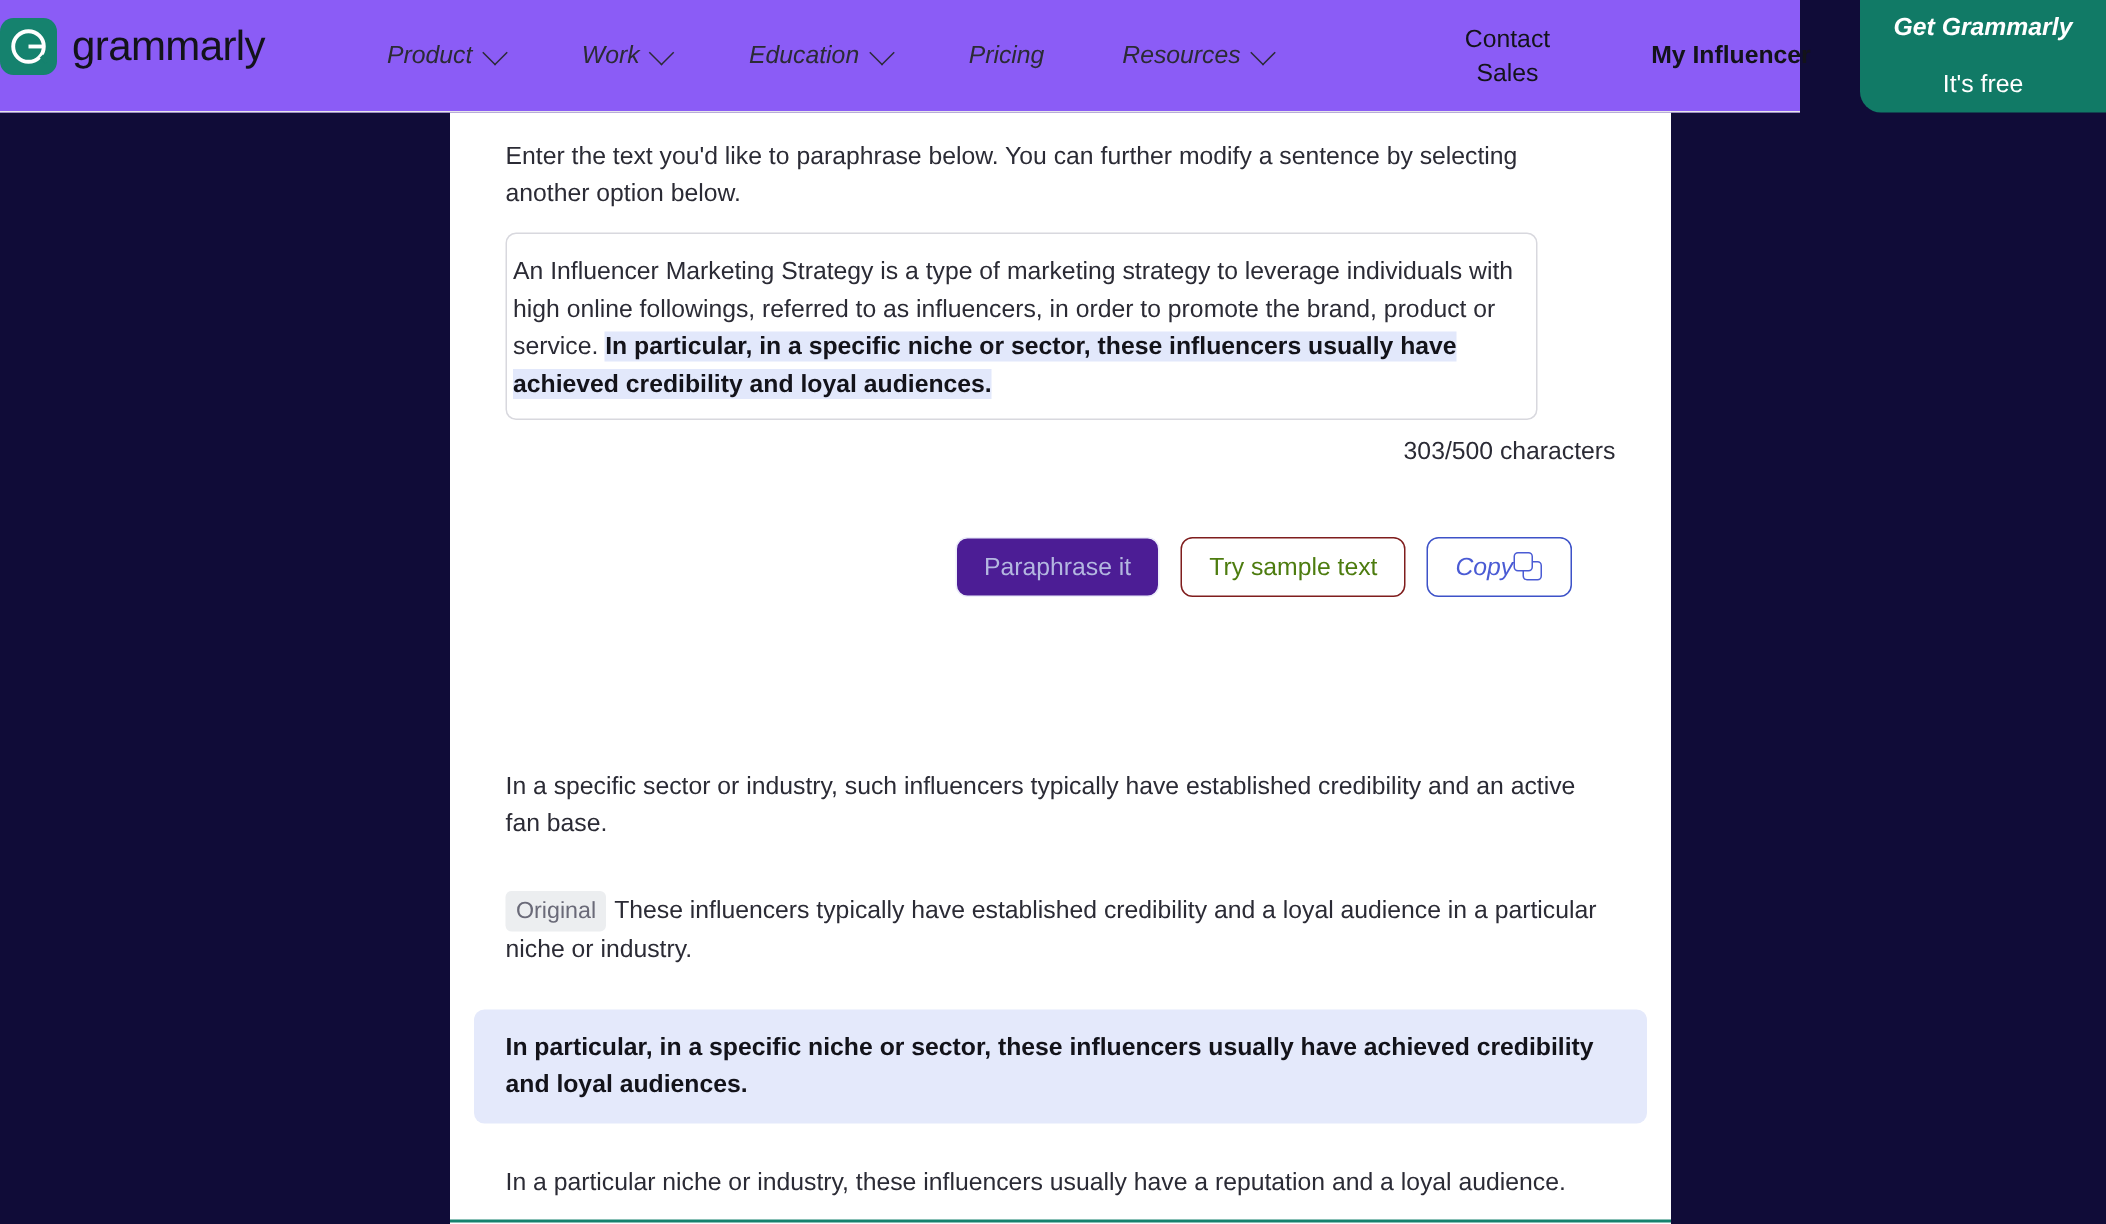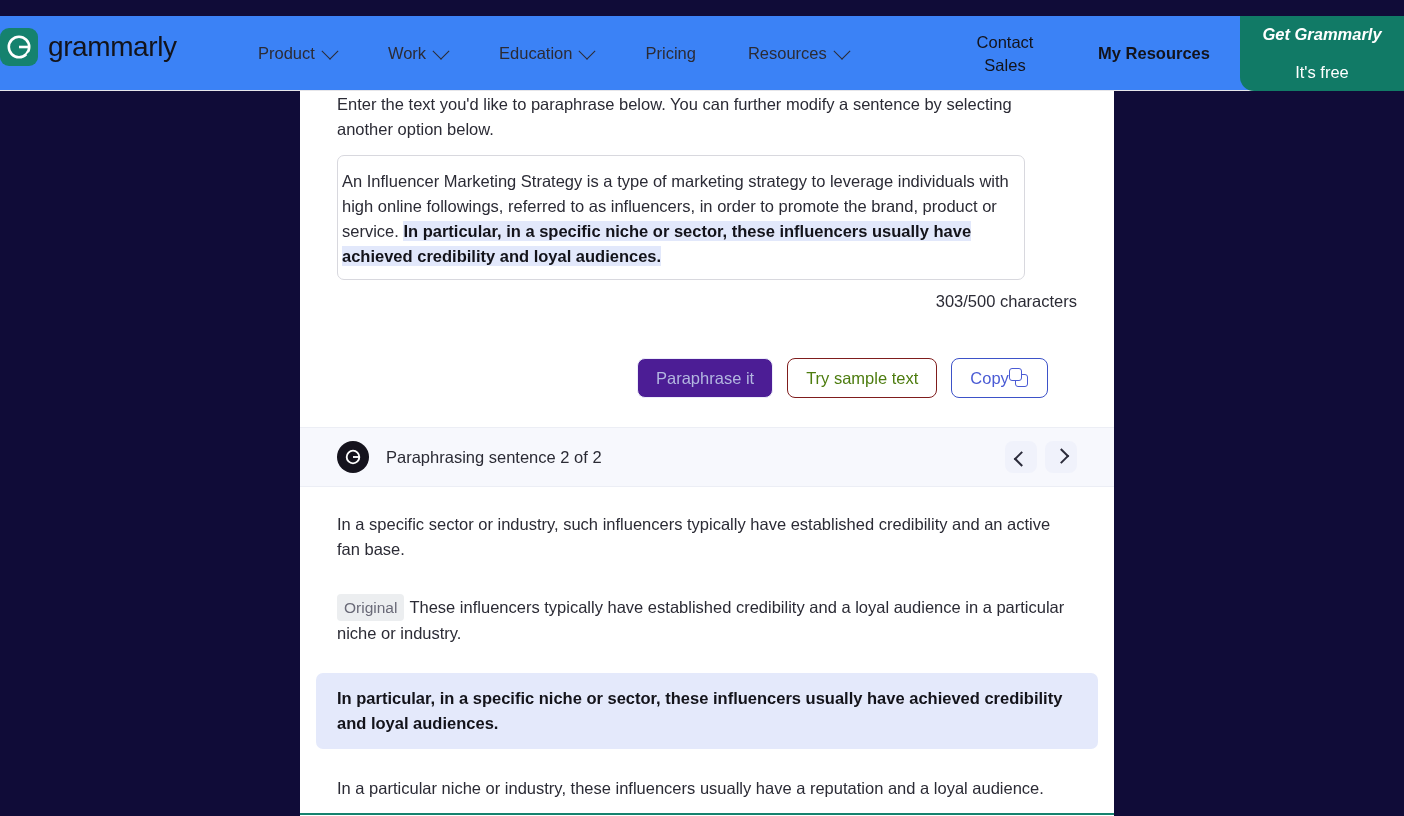--- a/index.html
+++ b/index.html
@@ -11,24 +11,24 @@
     height: 816px;
     overflow: hidden;
     background: #100c38;
     font-family: "Liberation Sans", sans-serif;
     -webkit-font-smoothing: antialiased;
   }
 
   
   .header {
     position: absolute;
-    top: 16px; left: 0;
-    width: 1404px;
+    top: 0; left: 0;
+    width: 1200px;
     height: 75px;
-    background: #3b82f6;
+    background: #8b5cf6;
     border-bottom: 1px solid #e6e6ea;
     box-sizing: border-box;
     z-index: 20;
   }
   .logo-wrap {
     position: absolute;
     left: 0px; top: 12px;
     display: flex;
     align-items: center;
     gap: 10px;
@@ -62,20 +62,21 @@
   .nav-item {
     display: flex;
     align-items: center;
     gap: 9px;
     font-size: 16.5px;
     color: #2b2b35;
     padding: 0 24px 0 0;
     margin-right: 28px;
     cursor: pointer;
     white-space: nowrap;
+    font-style: italic;
   }
   .nav-item:last-child { margin-right: 0; }
   .caret {
     display: inline-block;
     width: 11px; height: 11px;
     border-right: 1.8px solid #2b2b35;
     border-bottom: 1.8px solid #2b2b35;
     transform: rotate(45deg) translate(-2px,-2px);
   }
 
@@ -210,20 +211,21 @@
     color: #4d7c0f;
     border: 1px solid #7f1d1d;
     cursor: default;
   }
   .btn-copy {
     background: #ffffff;
     color: #4a5bd4;
     border: 1.5px solid #3d52c8;
     cursor: pointer;
     gap: 0;
+    font-style: italic;
   }
   .copy-icon {
     position: relative;
     width: 20px; height: 20px;
     flex: none;
   }
   .copy-icon i {
     position: absolute;
     display: block;
     box-sizing: border-box;
@@ -359,21 +361,21 @@
     <div class="nav-item">
       <span>Pricing</span>
     </div>
     <div class="nav-item">
       <span>Resources</span>
       <span class="caret"></span>
     </div>
   </nav>
 
   <div class="hdr-link" id="contact-sales">Contact Sales</div>
-  <div class="hdr-link" id="my-grammarly">My Resources</div>
+  <div class="hdr-link" id="my-grammarly">My Influencer</div>
 
   <div class="cta">
     <span class="cta-main">Get Grammarly</span>
     <span class="cta-sub">It's free</span>
   </div>
 </div>
 
 <div class="panel">
 
   <div class="intro">Enter the text you'd like to paraphrase below. You can further modify a sentence by selecting another option below.</div>
@@ -391,37 +393,20 @@
     <div class="btn btn-disabled-outline">Try sample text</div>
     <div class="btn btn-copy">
       <span>Copy</span>
       <span class="copy-icon">
         <i class="front"></i>
           <i class="back"></i>
       </span>
     </div>
   </div>
 
-  <div class="sect-head">
-    <span class="g-badge">
-      <svg width="20" height="20" viewBox="0 0 26 26" aria-hidden="true">
-        <circle cx="13" cy="13" r="8.2" fill="none" stroke="#ffffff" stroke-width="2.4"></circle>
-        <path d="M13 13 H21.5" stroke="#ffffff" stroke-width="2.4" fill="none"></path>
-      </svg>
-    </span>
-    <span class="sect-title">Paraphrasing sentence 2 of 2</span>
-    <div class="navbtns">
-      <button class="navbtn prev">
-        <span class="chev"></span>
-      </button>
-      <button class="navbtn next">
-        <span class="chev"></span>
-      </button>
-    </div>
-  </div>
 
   <div class="results">
     <div class="result">
       <span>In a specific sector or industry, such influencers typically have established credibility and an active fan base.</span>
     </div>
     <div class="result original">
       <span class="badge-original">Original</span><span>These influencers typically have established credibility and a loyal audience in a particular niche or industry.</span>
     </div>
     <div class="result selected">
       <span>In particular, in a specific niche or sector, these influencers usually have achieved credibility and loyal audiences.</span>

